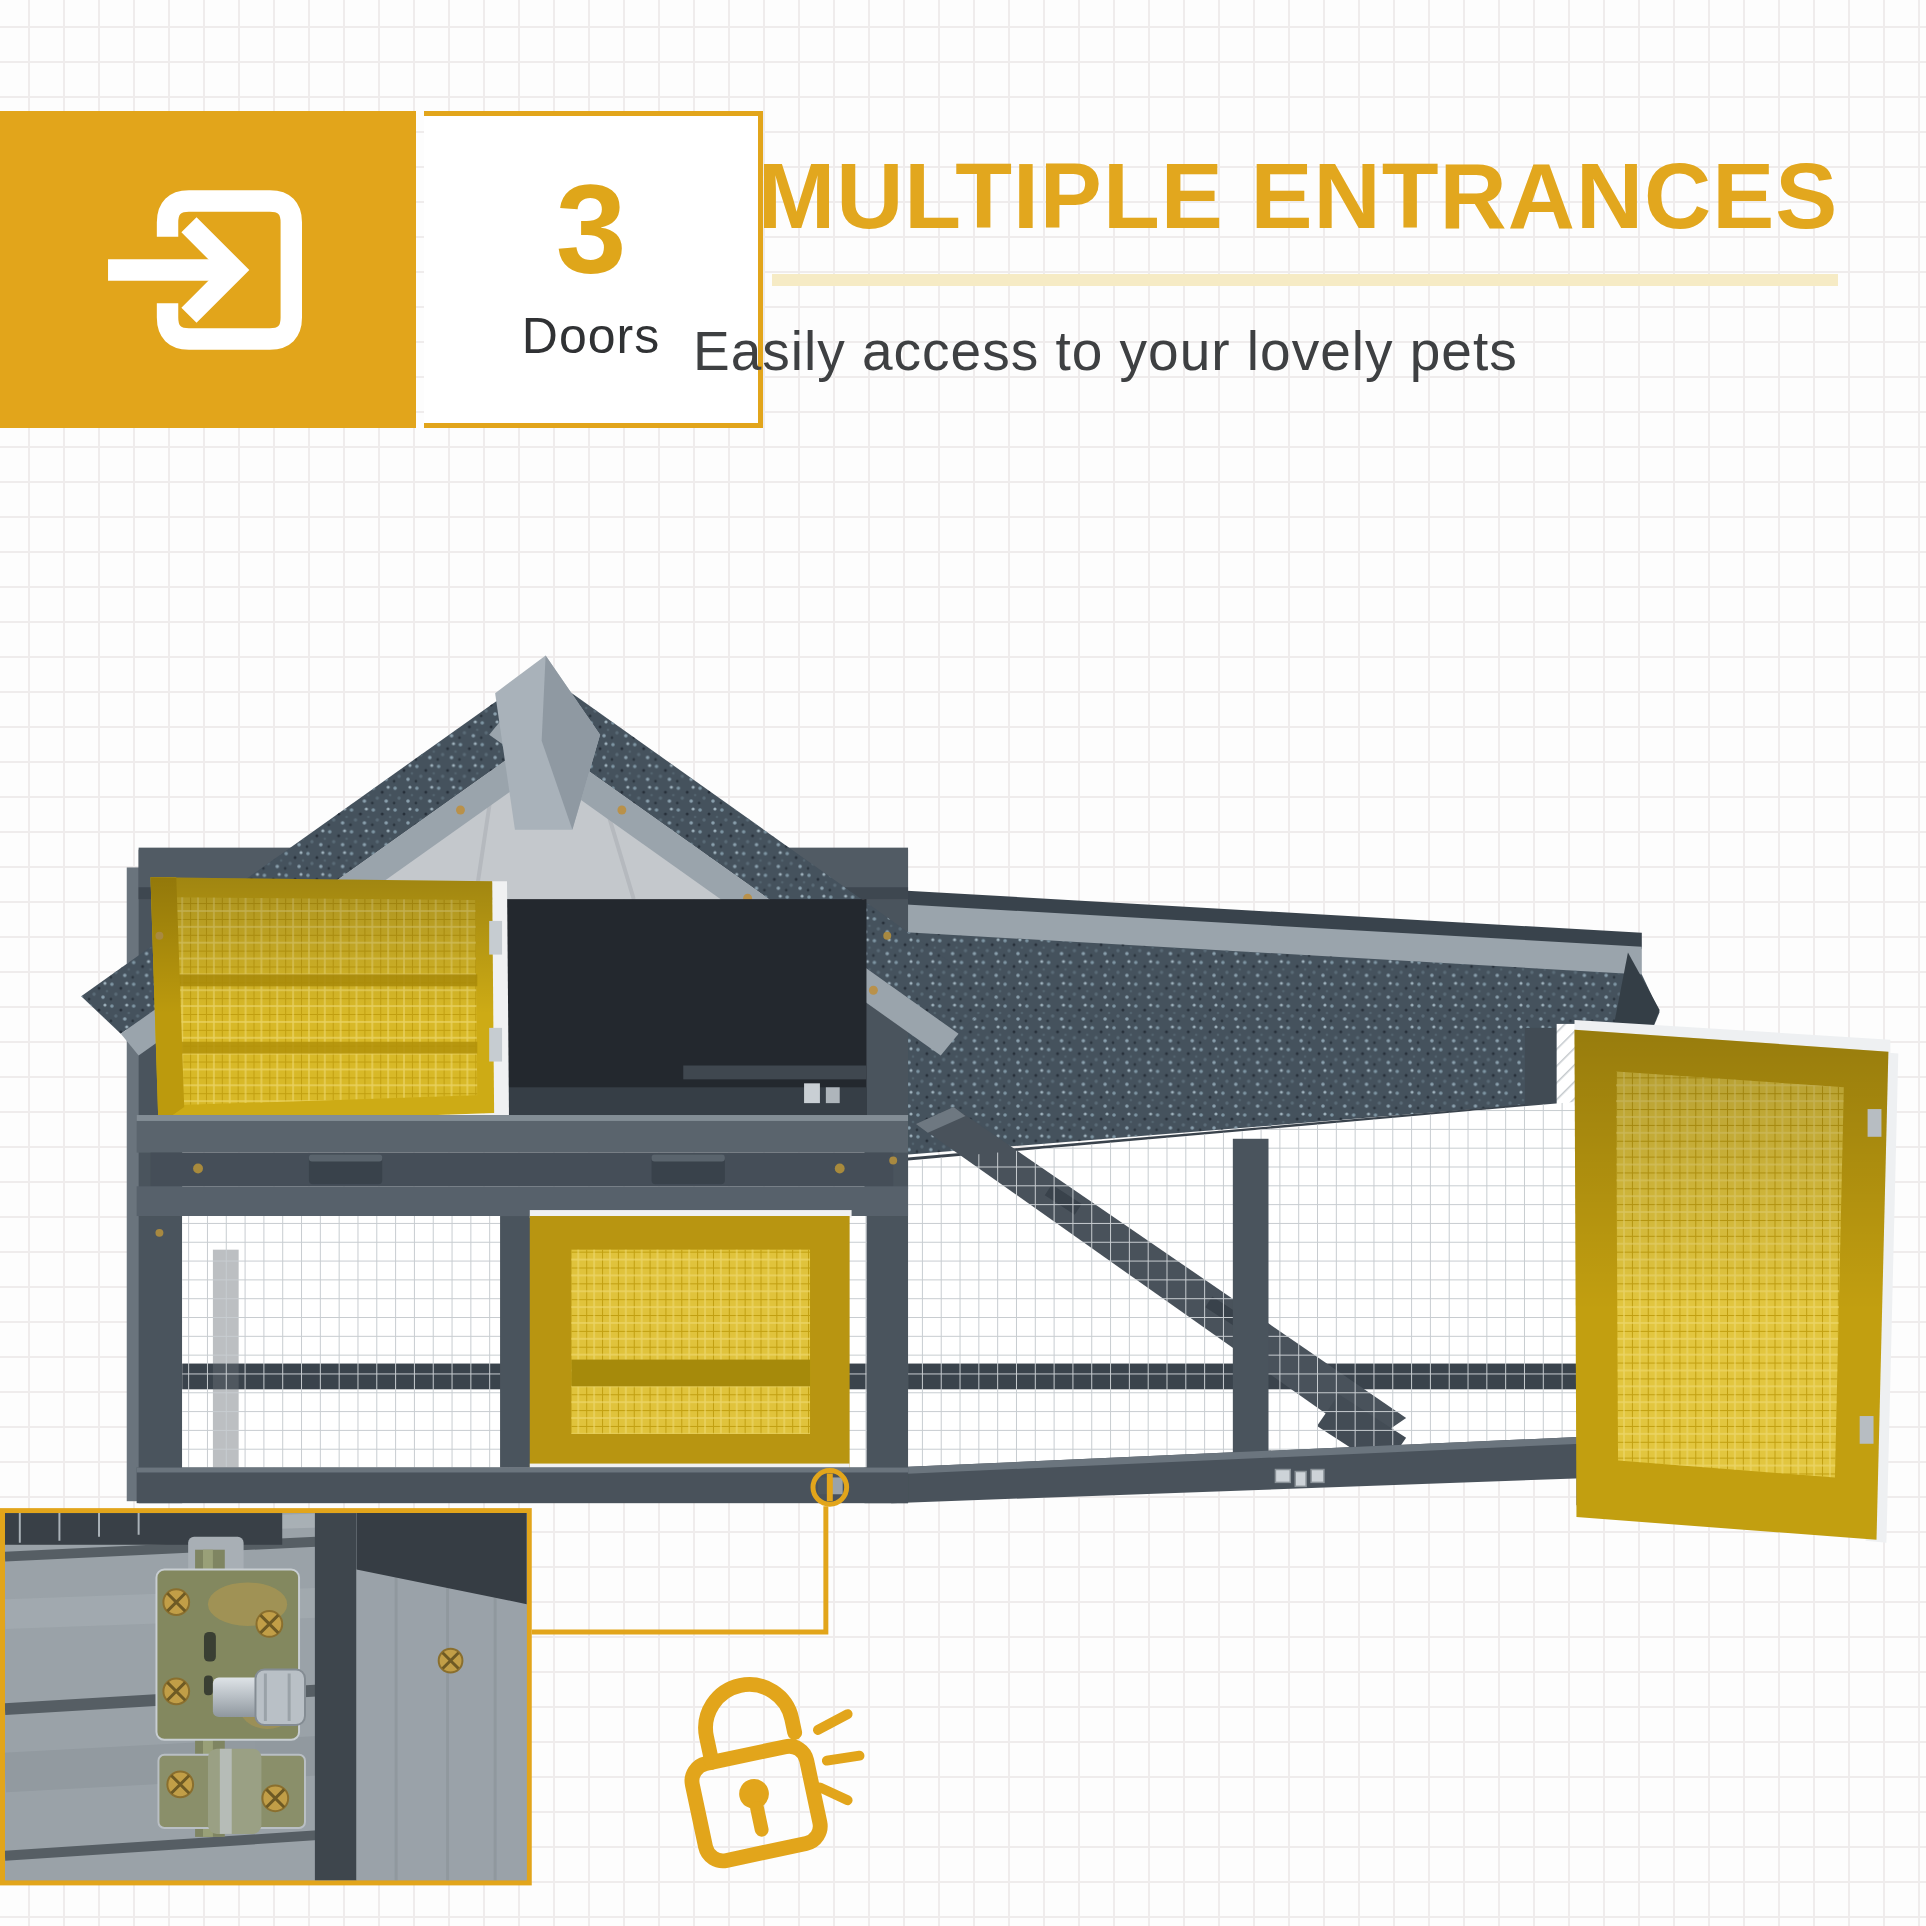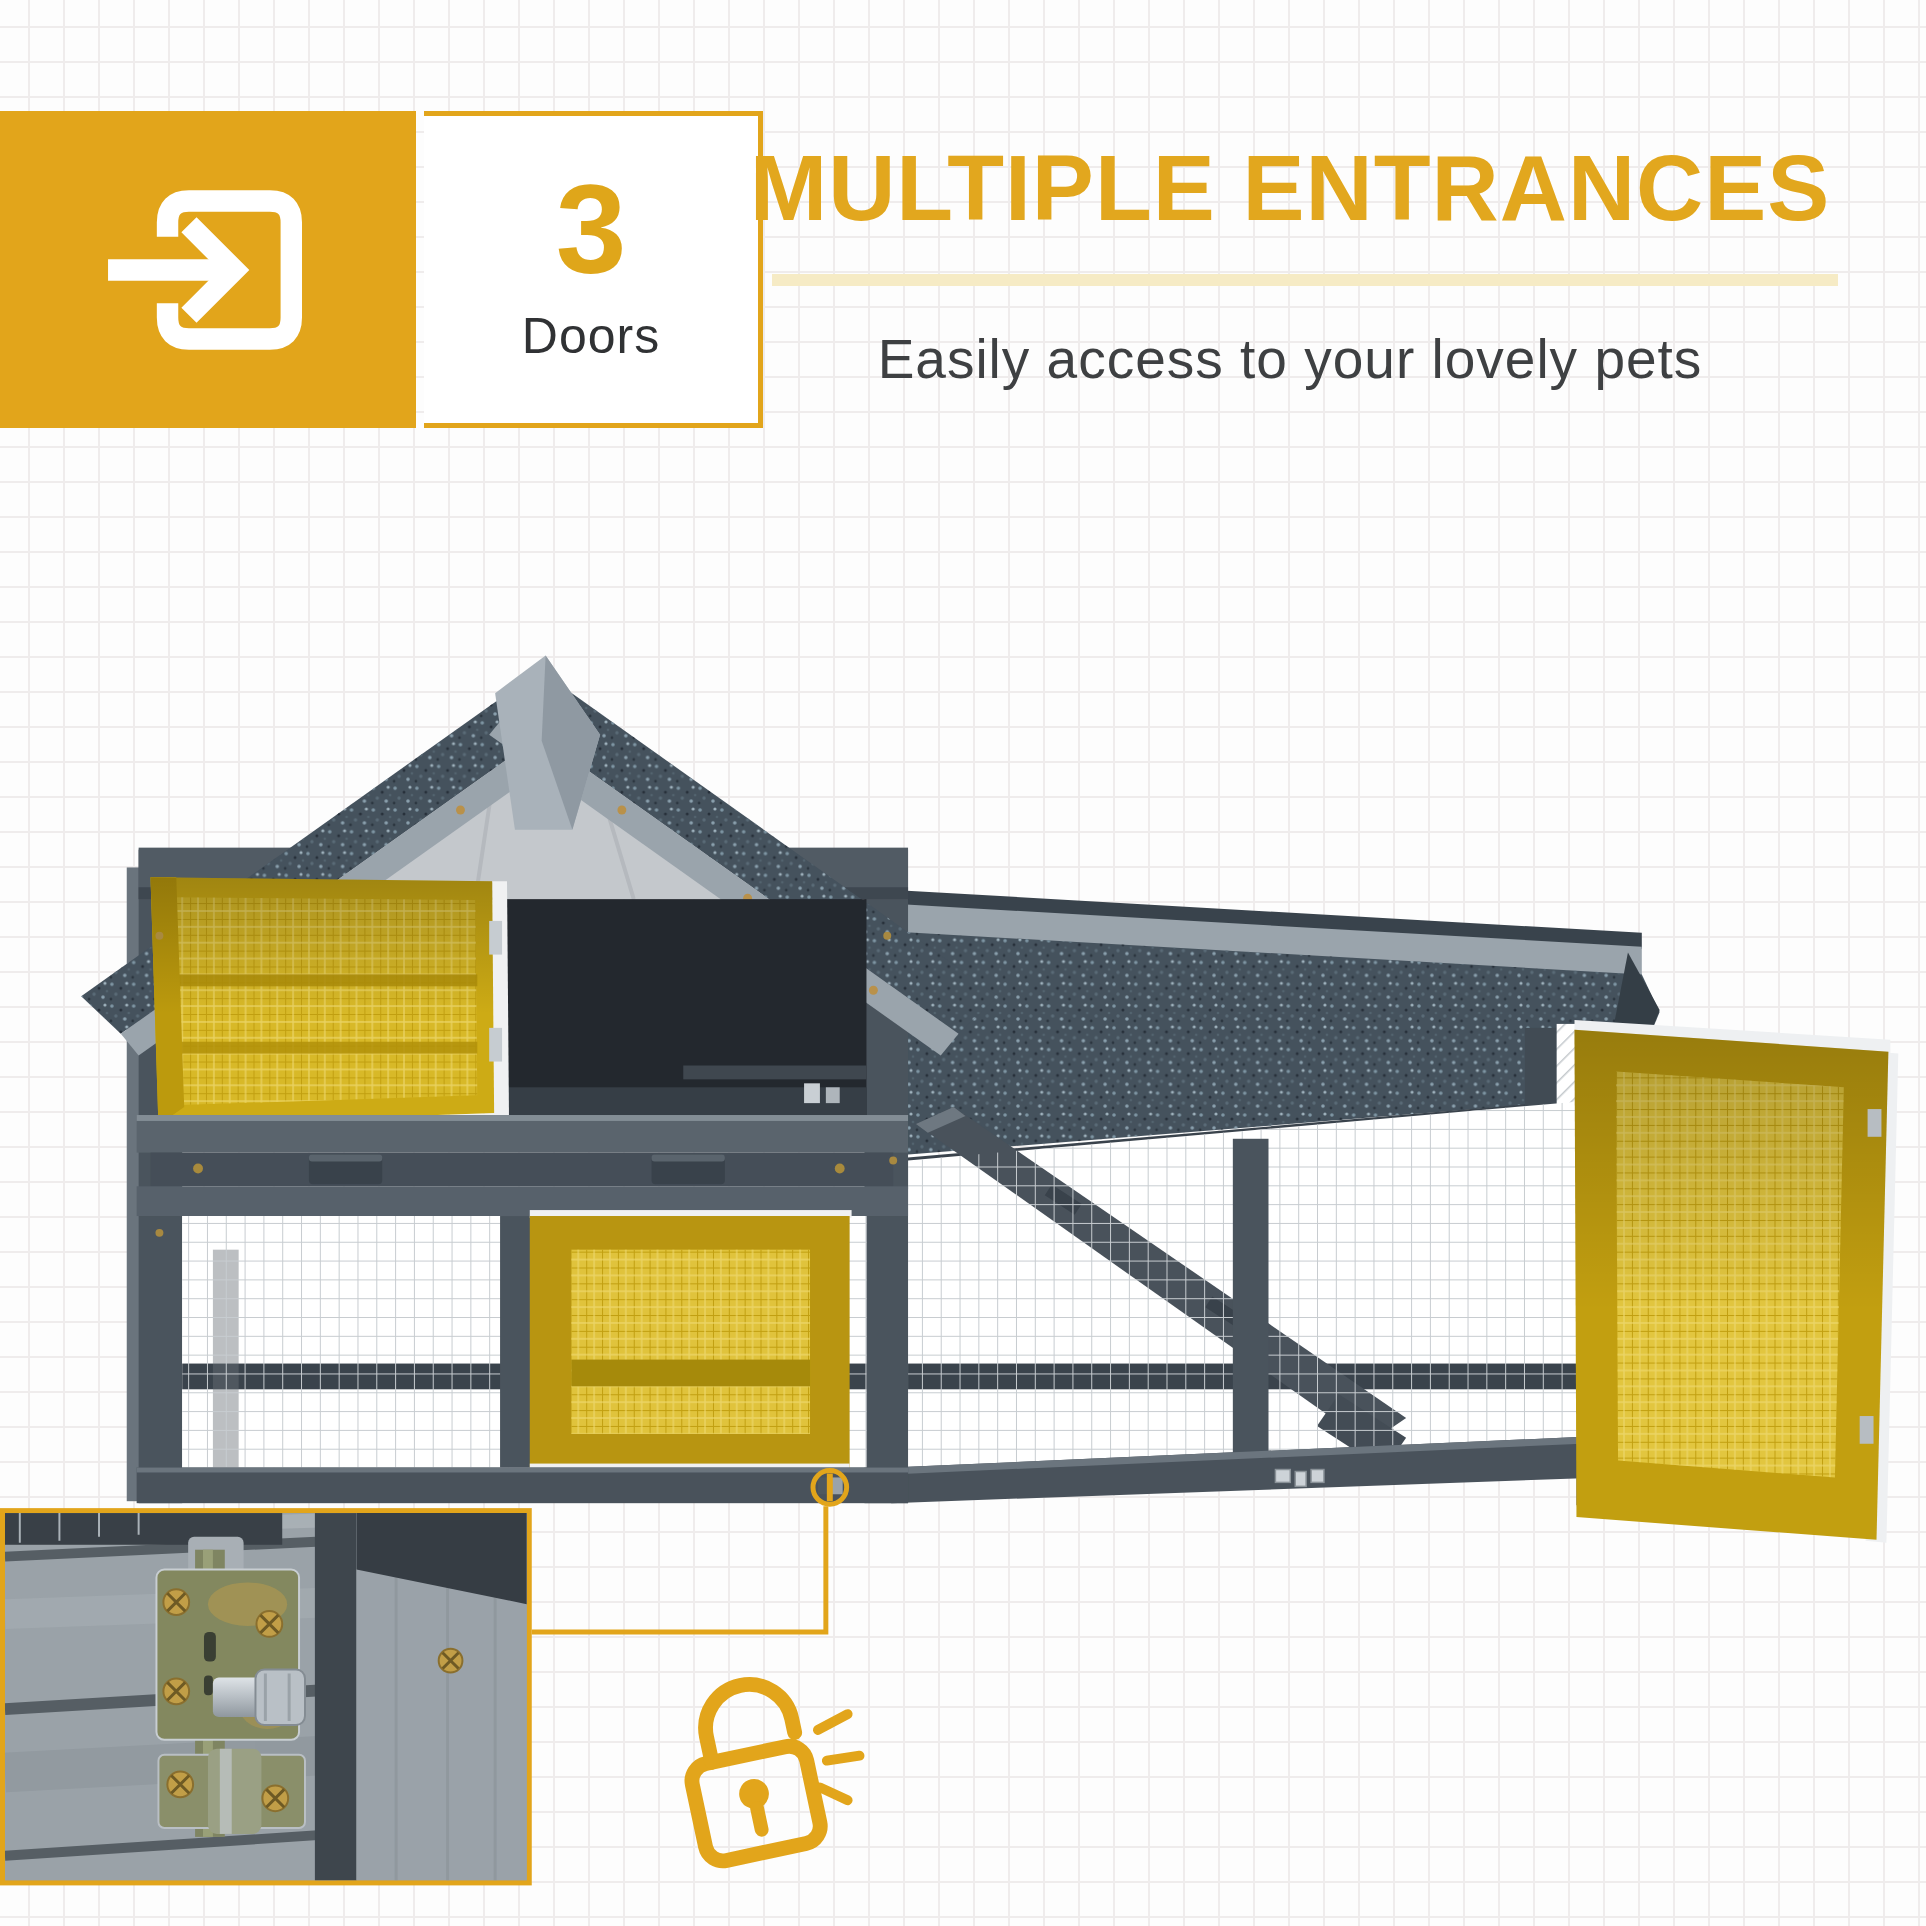--- a/index.html
+++ b/index.html
@@ -19,30 +19,30 @@
   }
   .info-box{
     position:absolute;left:424px;top:111px;width:339px;height:317px;
     background:#ffffff;border:5px solid #E2A51B;border-left:none;
     box-sizing:border-box;display:flex;flex-direction:column;
     align-items:center;justify-content:center;text-align:center;
   }
   .count{font-size:127px;line-height:1;font-weight:700;color:#DFA61A;margin-bottom:6px;}
   .label{font-size:50px;line-height:1.5;color:#303234;letter-spacing:1px;}
   .headline{
-    position:absolute;left:693px;top:127px;width:1178px;margin:8px;
+    position:absolute;left:693px;top:127px;width:1178px;margin:16px;
     text-align:center;font-size:93px;font-weight:700;color:#E2A71E;letter-spacing:1px;
     white-space:nowrap;
   }
   .underline-bar{
     position:absolute;left:772px;top:274px;width:1066px;height:12px;background:#F6EBC5;
   }
   .subtitle{
-    position:absolute;left:693px;top:319px;width:1178px;margin:8px;
-    text-align:center;font-size:55px;font-weight:400;color:#3E4042;letter-spacing:1px;
+    position:absolute;left:693px;top:319px;width:1178px;margin:0;
+    text-align:left;font-size:55px;font-weight:400;color:#3E4042;letter-spacing:1px;
     white-space:nowrap;
   }
   .scene{position:absolute;left:0;top:0;width:1927px;height:1927px;}
 </style>
 </head>
 <body>
 
 <div class="canvas">
 
   <div class="badge">

